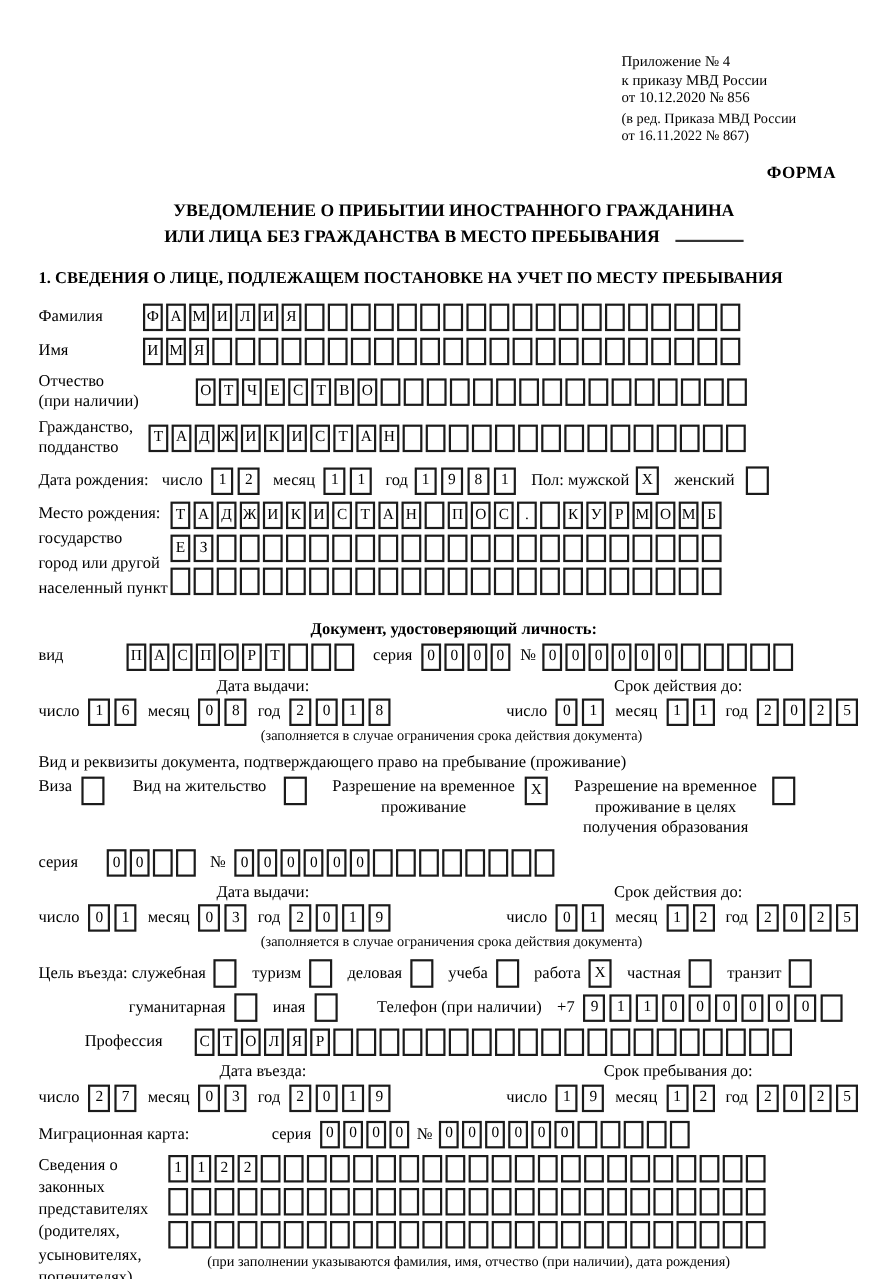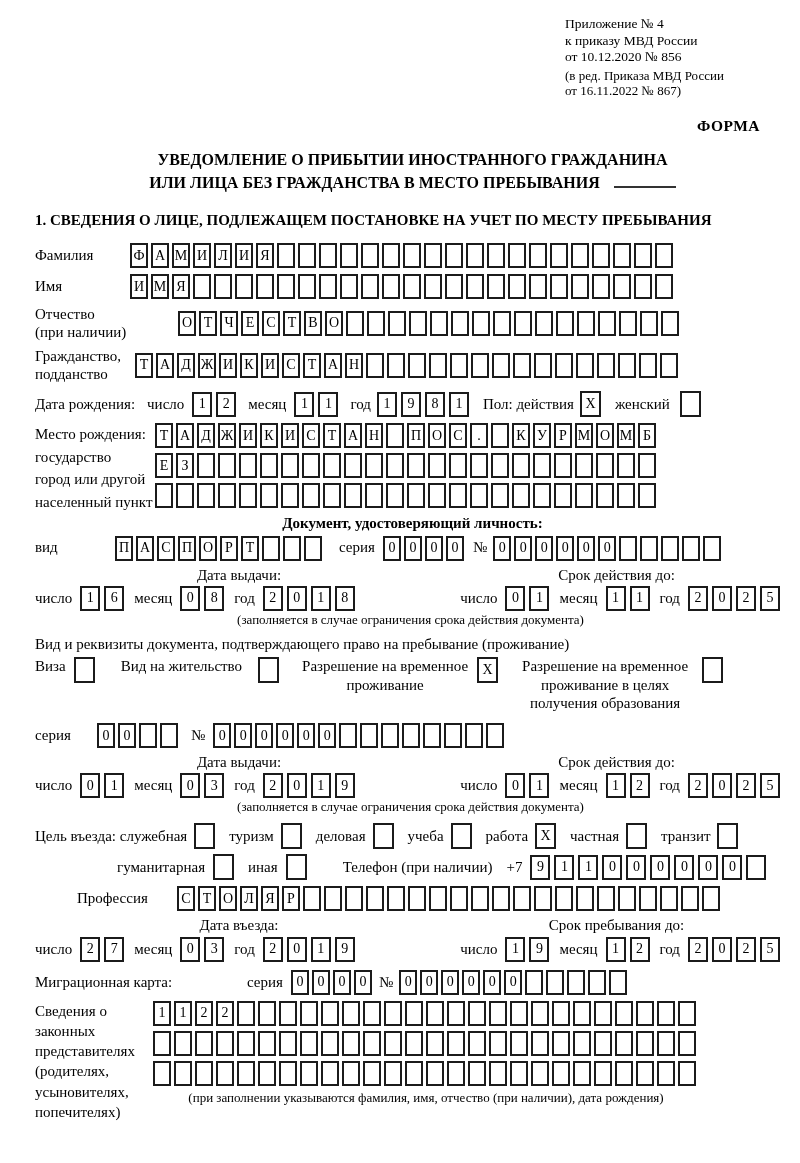--- a/index.html
+++ b/index.html
@@ -1,18 +1,18 @@
 <!DOCTYPE html>
 <html><head>
 <meta charset="utf-8">
 <style>
   html,body{margin:0;padding:0;background:#fff;}
   .page{
     position:relative;width:800px;height:1163px;box-sizing:border-box;
-    padding:16px 10px 0 35px;overflow:hidden;background:#fff;color:#000;
+    padding:48px 10px 0 35px;overflow:hidden;background:#fff;color:#000;
     font-family:"Liberation Serif","DejaVu Serif",serif;font-size:15px;line-height:1.15;
   }
   
   .cellrow{display:inline-flex;flex:0 0 auto;}
   .cell{
     box-sizing:border-box;width:20px;height:25px;border:2px solid #1b1b1b;margin-right:4px;
     display:inline-flex;align-items:center;justify-content:center;
     font-size:14px;flex:0 0 auto;background:#fff;
   }
   .tight .cell{width:18px;margin-right:3px;}
@@ -220,31 +220,31 @@
         <span class="cell">1</span>
         <span class="cell">1</span>
       </span>
     <span class="lbl" style="margin:0 6px 0 8px;">год</span>
     <span class="cellrow">
         <span class="cell">1</span>
         <span class="cell">9</span>
         <span class="cell">8</span>
         <span class="cell">1</span>
       </span>
-    <span class="lbl" style="margin:0 6px 0 10px;">Пол: действия</span>
+    <span class="lbl" style="margin:0 6px 0 10px;">Пол: мужской</span>
     <span class="cellrow cb">
         <span class="cell">X</span>
       </span>
     <span class="lbl" style="margin:0 10px 0 10px;">женский</span>
     <span class="cellrow cb">
         <span class="cell"></span>
       </span>
   </div>
 
-  <div class="legal" style="margin-bottom:2px;">
+  <div class="legal" style="margin-bottom:18px;">
     <span class="lbl w120 twoline" style="line-height:1.5;">
       <span>Место рождения:</span><br>
       <span>государство</span><br>
       <span>город или другой</span><br>
       <span>населенный пункт</span>
     </span>
     <span class="legal-rows" style="display:inline-block;">
       <span class="cellrow tight" style="display:flex;">
           <span class="cell">Т</span>
           <span class="cell">А</span>

